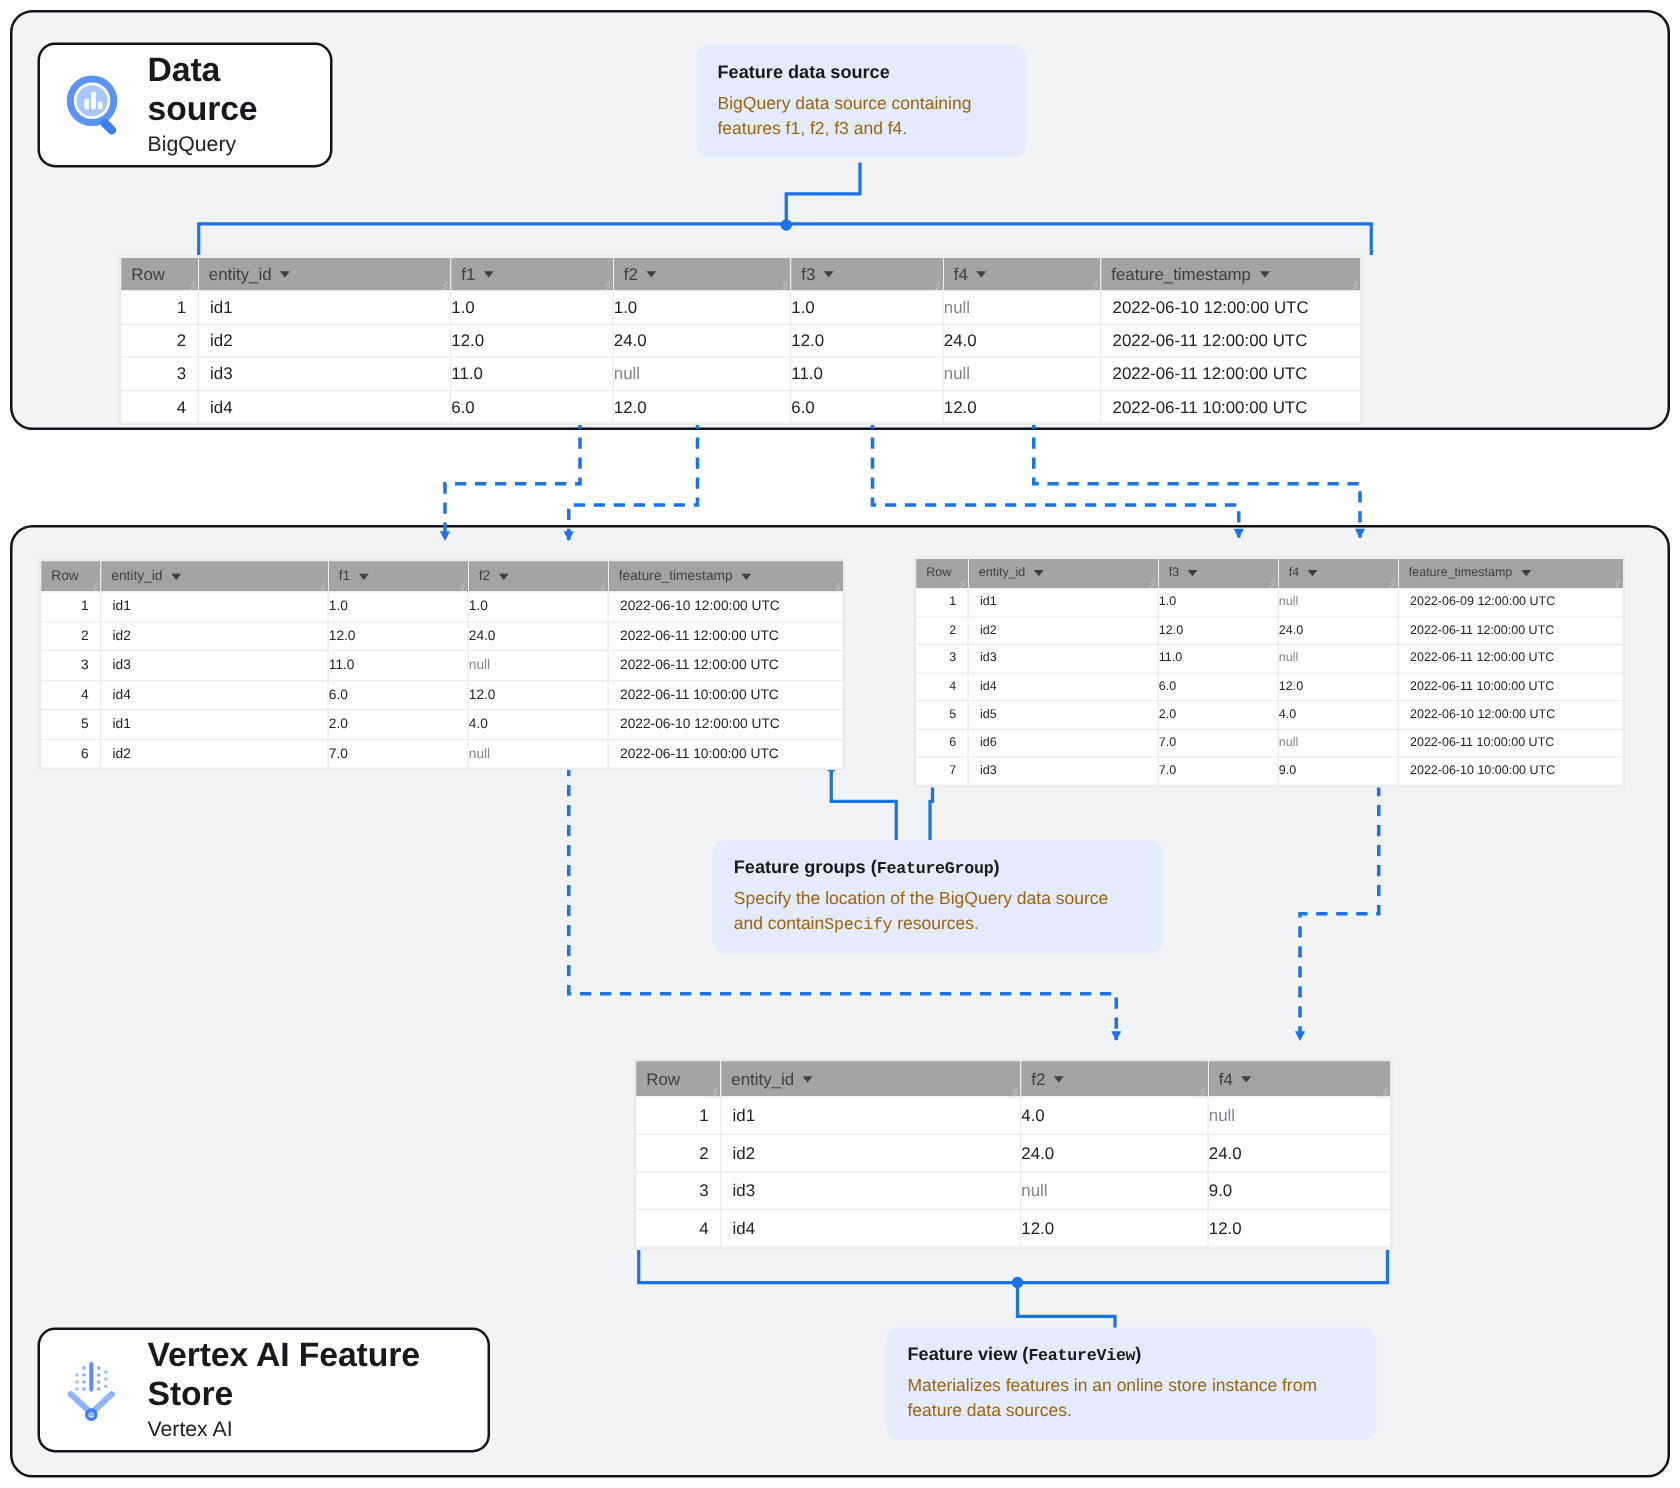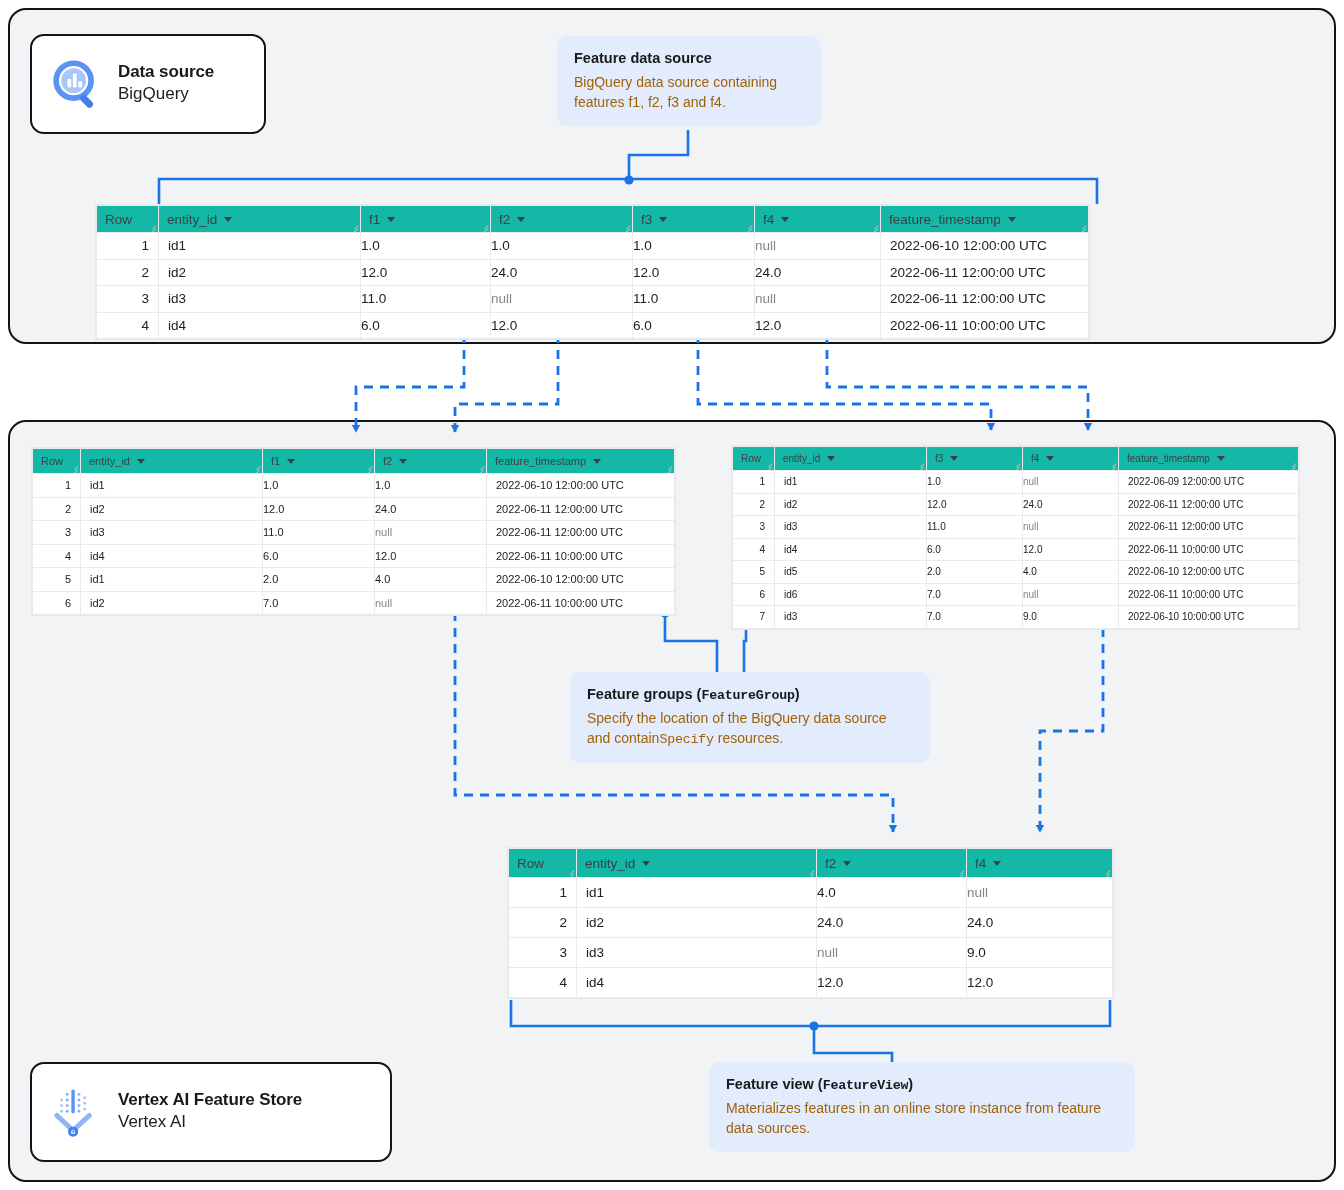--- a/index.html
+++ b/index.html
@@ -46,21 +46,21 @@
 
   .logo-mark {
     flex: 0 0 auto;
     width: 54px;
     height: 54px;
     margin-right: 14px;
     display: block;
   }
   .logo-text { display: flex; flex-direction: column; justify-content: center; }
   .logo-title {
-    font-size: 17px;
+    font-size: 27px;
     font-weight: bold;
     color: #17191c;
     line-height: 1.18;
     letter-spacing: -0.1px;
   }
   .logo-sub {
     font-size: 17px;
     color: #202124;
     line-height: 1.3;
     margin-top: 1px;
@@ -89,41 +89,41 @@
     letter-spacing: -0.2px;
   }
   .callout-body .mono { font-weight: normal; }
   .callout-body {
     font-size: 14px;
     color: #a16207;
     line-height: 1.42;
   }
   #callout-feature-data-source { left: 557px; top: 36px;   width: 264px; }
   #callout-feature-groups      { left: 570px; top: 672px;  width: 360px; }
-  #callout-feature-view        { left: 709px; top: 1062px; width: 426px; }
+  #callout-feature-view        { left: 709px; top: 1062px; width: 392px; }
 
   
   .tbl {
     position: absolute;
     border-collapse: collapse;
     background: #ffffff;
     table-layout: fixed;
     box-shadow: 0 0 0 1px #e6e8eb;
   }
   .tbl th, .tbl td {
     border: 1px solid #e8eaed;
     box-sizing: border-box;
     padding: 0;
     font-weight: normal;
     color: #202124;
     overflow: hidden;
     white-space: nowrap;
   }
   .tbl thead th {
-    background: #14b8a6;
+    background: #a3a3a3;
     position: relative;
     vertical-align: middle;
   }
   .th-inner {
     display: flex;
     align-items: center;
     height: 100%;
     padding: 0 8px;
   }
   .th-label { color: #3c4043; }

